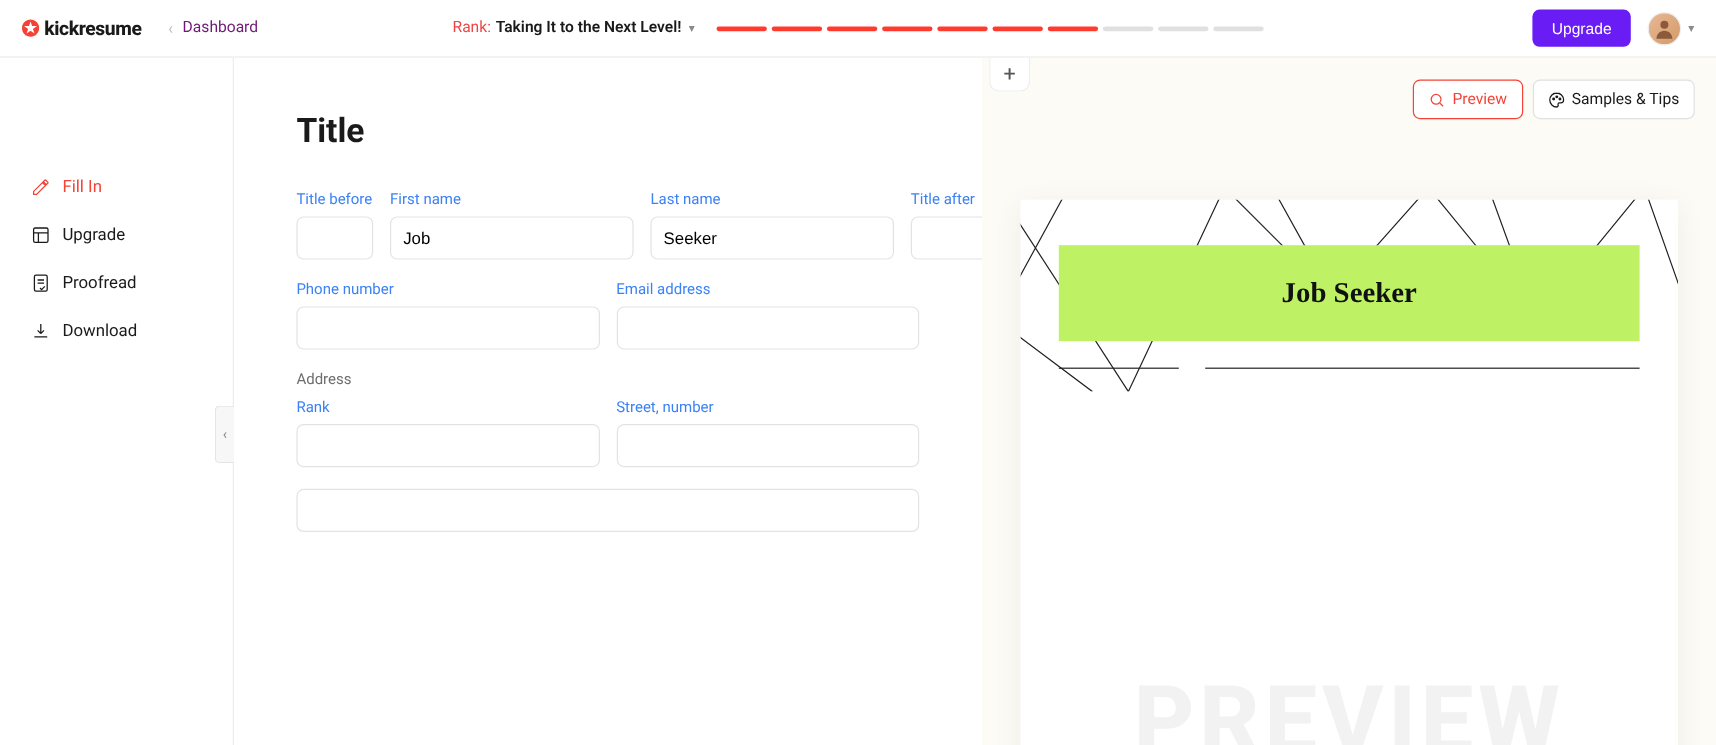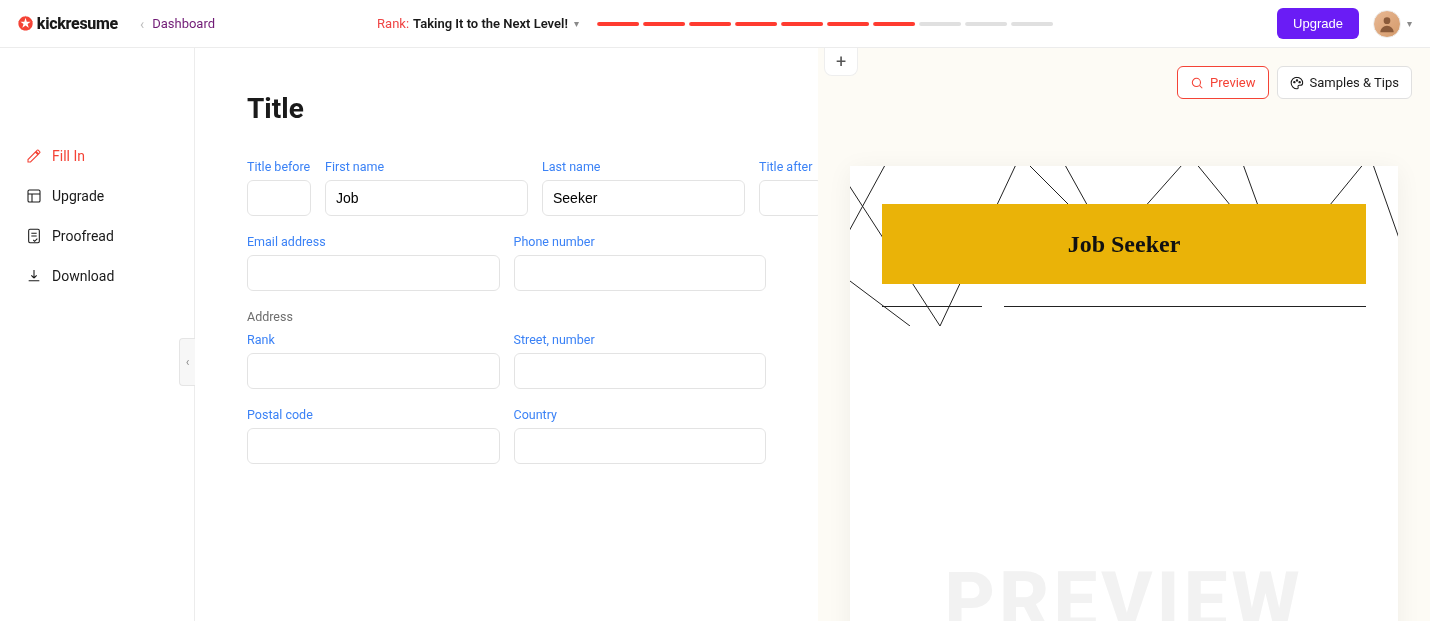--- a/index.html
+++ b/index.html
@@ -51,21 +51,21 @@
   .preview-col { width: 612px; flex-shrink: 0; background: #fdfbf5; position: relative; overflow: auto; }
   .add-tab { position: absolute; left: 6px; top: 0; width: 34px; height: 28px; border: 1px solid #eee; border-top: none; background: #fff; border-radius: 0 0 8px 8px; display: flex; align-items: center; justify-content: center; cursor: pointer; font-size: 18px; color: #555; line-height: 1;}
   .preview-toolbar { position: absolute; right: 18px; top: 18px; display: flex; gap: 8px; }
   .ptool { display: flex; align-items: center; gap: 6px; border: 1px solid #e0e0e0; background: #fff; border-radius: 6px; padding: 8px 12px; font-size: 13px; cursor: pointer; }
   .ptool.preview { border-color: #f44336; color: #f44336; }
   .ptool svg { width: 14px; height: 14px; stroke: currentColor; fill: none; stroke-width: 1.8; }
 
   
   .page { width: 548px; margin: 118px auto 40px; background: #fff; box-shadow: 0 4px 24px rgba(0,0,0,0.06); position: relative; overflow: hidden; height: 720px; }
   .page-svg { position: absolute; top: 0; left: 0; width: 100%; height: 160px; }
-  .name-banner { position: absolute; left: 32px; right: 32px; top: 38px; height: 80px; background: #eab308; display: flex; align-items: center; justify-content: center; }
+  .name-banner { position: absolute; left: 32px; right: 32px; top: 38px; height: 80px; background: #bef264; display: flex; align-items: center; justify-content: center; }
   .name-banner-text { font-family: Georgia, 'Times New Roman', serif; font-size: 24px; font-weight: 700; color: #111; }
   .ruled { position: absolute; top: 140px; left: 32px; right: 32px; display: flex; gap: 22px; }
   .ruled .short { width: 100px; border-top: 1.2px solid #222; }
   .ruled .long { flex: 1; border-top: 1.2px solid #222; }
   .watermark { position: absolute; top: 54%; left: 0; right: 0; text-align: center; font-size: 78px; font-weight: 800; color: #f2f2f2; letter-spacing: 4px; }
 </style>
 </head>
 <body>
 
 <div class="header">
@@ -161,49 +161,44 @@
           <input value="Seeker" style="">
         </div>
         <div class="field" style="width:64px">
           <label>Title after</label>
           <input value="" style="">
         </div>
       </div>
 
       <div class="form-row">
         <div class="field" style="flex:1">
+          <label>Phone number</label>
+          <input value="" style="">
+        </div>
+        <div class="field" style="flex:1">
           <label>Email address</label>
           <input value="" style="">
         </div>
-        <div class="field" style="flex:1">
-          <label>Phone number</label>
-          <input value="" style="">
-        </div>
       </div>
 
       <div class="subhead">Address</div>
 
       <div class="form-row">
         <div class="field" style="flex:1">
           <label>Rank</label>
           <input value="" style="">
         </div>
         <div class="field" style="flex:1">
           <label>Street, number</label>
           <input value="" style="">
         </div>
       </div>
 
       <div class="form-row">
         <div class="field" style="flex:1">
-          <label>Postal code</label>
-          <input value="" style="">
-        </div>
-        <div class="field" style="flex:1">
-          <label>Country</label>
           <input value="" style="">
         </div>
       </div>
 
     </div>
   </div>
 
   <div class="preview-col">
     <div class="add-tab">
       <span>+</span>

